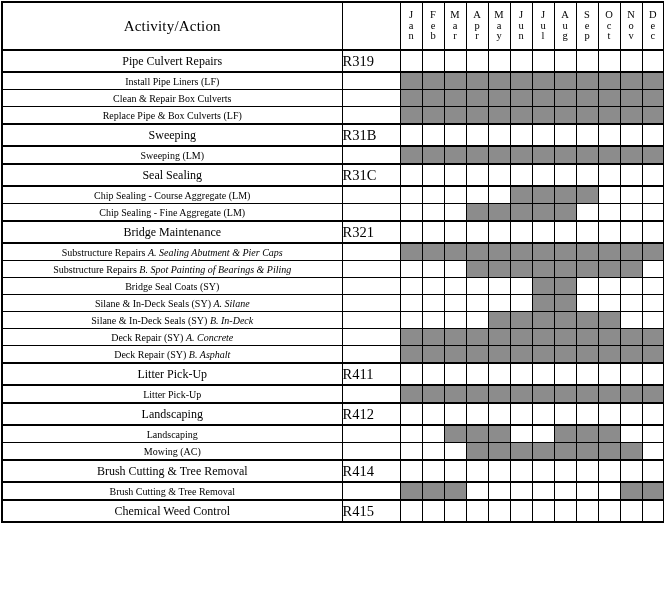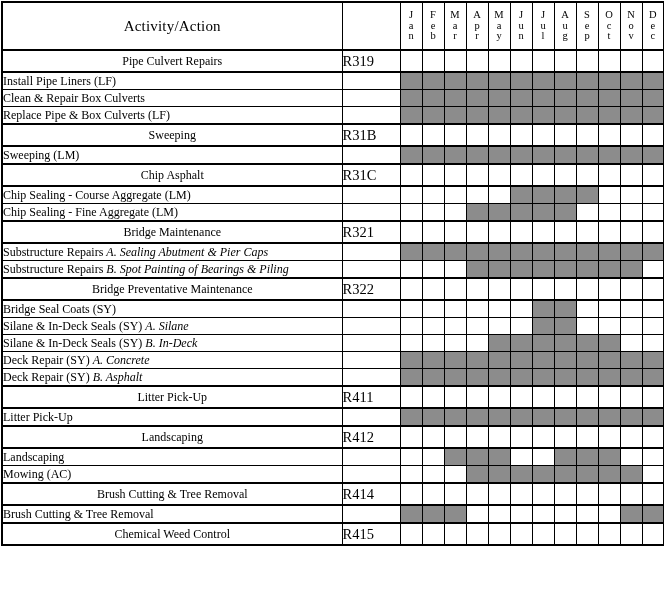--- a/index.html
+++ b/index.html
@@ -73,22 +73,22 @@
   td.group-code {
     text-align: left;
     font-weight: bold;
     font-size: 14.5px;
     padding-left: 4px;
     height: 20px;
   }
 
   
   td.activity-name {
-    text-align: left;
-    font-size: 12px;
+    text-align: center;
+    font-size: 10px;
     height: 16px;
     padding-left: 3px;
     white-space: nowrap;
     overflow: hidden;
   }
   td.activity-name i { font-style: italic; }
   td.activity-code { background: #fff; }
 
   
   td.m { height: 16px; }
@@ -277,21 +277,21 @@
           <td class="m on"></td>
           <td class="m on"></td>
           <td class="m on"></td>
           <td class="m on"></td>
           <td class="m on"></td>
           <td class="m on"></td>
           <td class="m on"></td>
           <td class="m on"></td>
         </tr>
         <tr class="group-row">
-          <td class="group-title">Chip Asphalt</td>
+          <td class="group-title">Seal Sealing</td>
           <td class="group-code sep-left sep-right">R31C</td>
           <td class="m off"></td>
           <td class="m off"></td>
           <td class="m off"></td>
           <td class="m off"></td>
           <td class="m off"></td>
           <td class="m off"></td>
           <td class="m off"></td>
           <td class="m off"></td>
           <td class="m off"></td>
@@ -370,36 +370,20 @@
           <td class="m off"></td>
           <td class="m off"></td>
           <td class="m on"></td>
           <td class="m on"></td>
           <td class="m on"></td>
           <td class="m on"></td>
           <td class="m on"></td>
           <td class="m on"></td>
           <td class="m on"></td>
           <td class="m on"></td>
-          <td class="m off"></td>
-        </tr>
-        <tr class="group-row">
-          <td class="group-title">Bridge Preventative Maintenance</td>
-          <td class="group-code sep-left sep-right">R322</td>
-          <td class="m off"></td>
-          <td class="m off"></td>
-          <td class="m off"></td>
-          <td class="m off"></td>
-          <td class="m off"></td>
-          <td class="m off"></td>
-          <td class="m off"></td>
-          <td class="m off"></td>
-          <td class="m off"></td>
-          <td class="m off"></td>
-          <td class="m off"></td>
           <td class="m off"></td>
         </tr>
         <tr class="activity-row">
           <td class="activity-name">Bridge Seal Coats (SY)</td>
           <td class="activity-code sep-left sep-right"></td>
           <td class="m off"></td>
           <td class="m off"></td>
           <td class="m off"></td>
           <td class="m off"></td>
           <td class="m off"></td>

